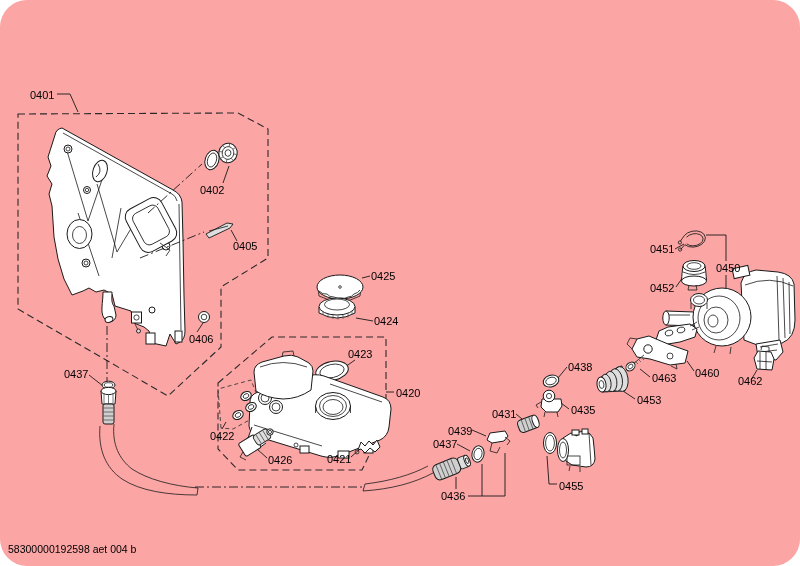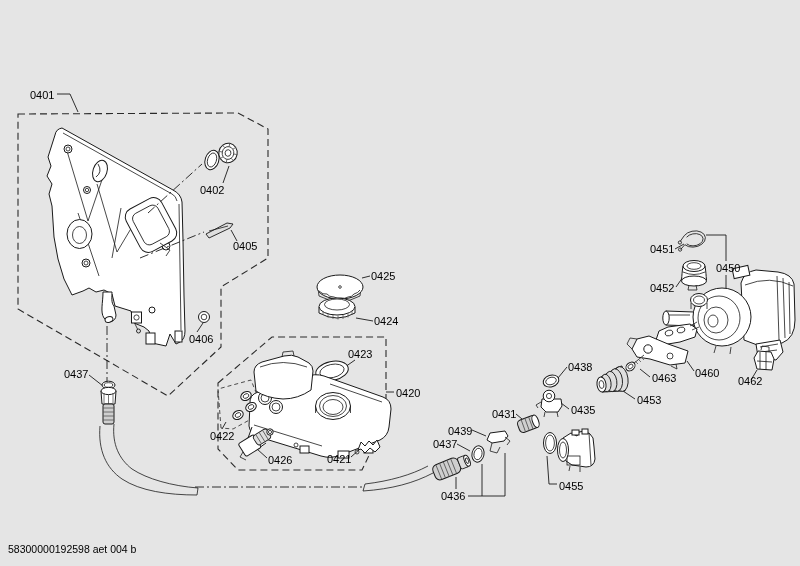--- a/index.html
+++ b/index.html
@@ -1,16 +1,16 @@
 <!DOCTYPE html>
 <html><head>
 <meta charset="utf-8">
 <style>
   html,body{margin:0;padding:0;background:#fff;}
-  .stage{position:relative;width:800px;height:566px;background:#e5e5e5;overflow:hidden;}
+  .stage{position:relative;width:800px;height:566px;background:#fca5a5;overflow:hidden;border-radius:27px;}
   svg{display:block;}
   .lbl{font:11px "Liberation Sans", sans-serif;fill:#000;}
   .footer{font:10.5px "Liberation Sans", sans-serif;fill:#000;}
   .dashbox{fill:none;stroke:#2a2a2a;stroke-width:1.1;stroke-dasharray:7 4;}
   .dashsm{fill:none;stroke:#3a3a3a;stroke-width:0.9;stroke-dasharray:4 3;}
   .cline{fill:none;stroke:#1a1a1a;stroke-width:0.9;stroke-dasharray:9 3 2 3;}
   .ldr{fill:none;stroke:#1a1a1a;stroke-width:0.9;}
   .p{fill:#ffffff;stroke:#1a1a1a;stroke-width:1;}
   .p2{fill:none;stroke:#1a1a1a;stroke-width:0.8;}
   .shade{fill:#cfcfcf;stroke:#1a1a1a;stroke-width:1;}

